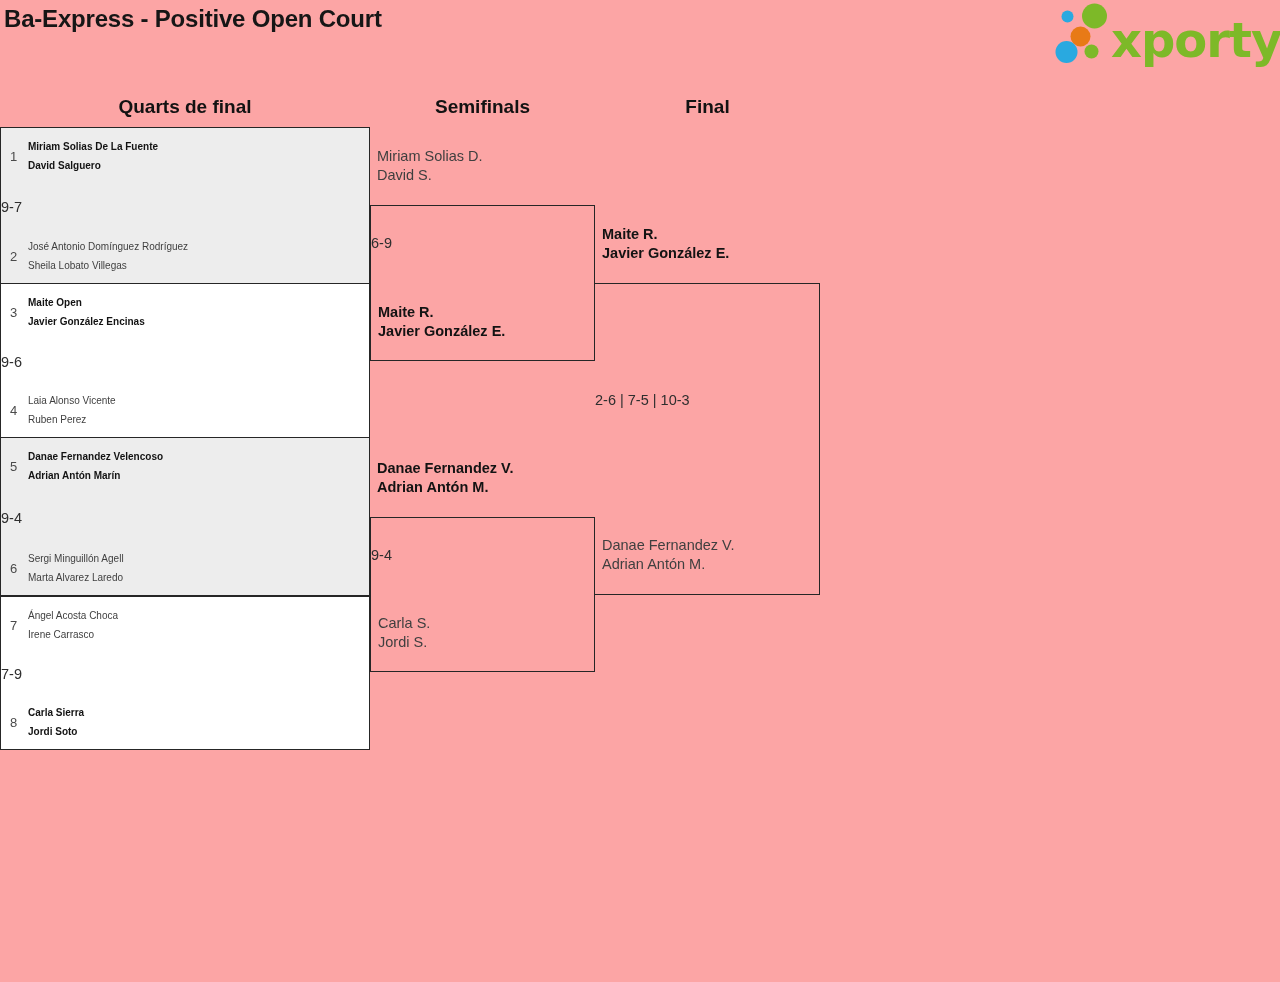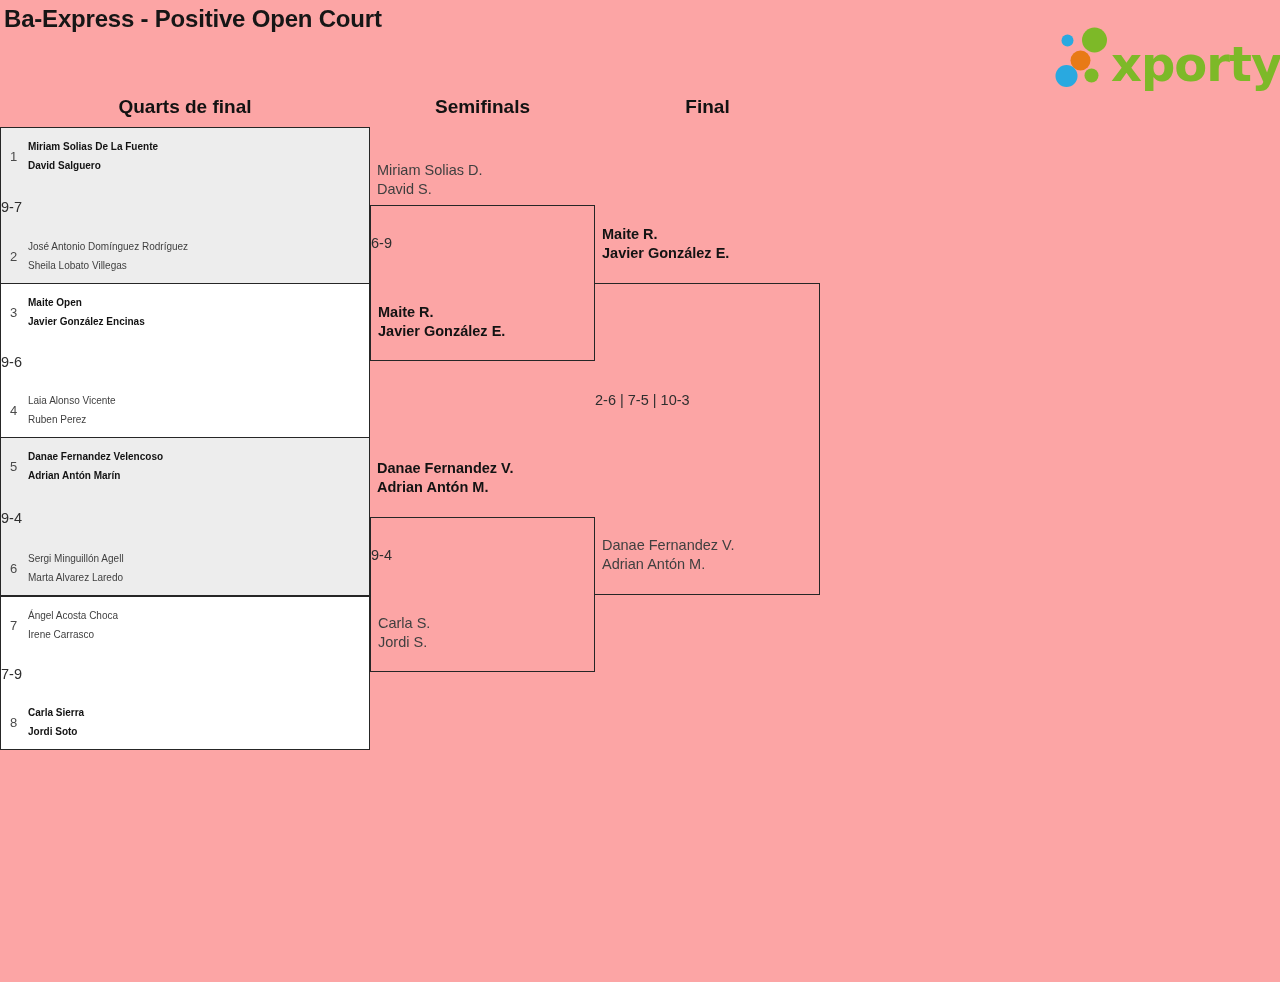--- a/index.html
+++ b/index.html
@@ -1,21 +1,21 @@
 <!DOCTYPE html>
 <html><head>
 <meta charset="utf-8">
 <style>
   html,body{margin:0;padding:0;background:#fff;}
   .canvas{
     position:relative;width:1280px;height:982px;background:#fca5a5;overflow:hidden;
     font-family:"Liberation Sans", sans-serif;
   }
   .title{position:absolute;left:4px;top:2px;font-size:24px;font-weight:700;line-height:33px;color:#161616;letter-spacing:-0.2px;}
-  .logo{position:absolute;left:1045px;top:0;width:235px;height:72px;display:block;cursor:pointer;text-decoration:none;margin-top:24px;}
+  .logo{position:absolute;left:1045px;top:0;width:235px;height:72px;display:block;cursor:pointer;text-decoration:none;}
   .round-header{position:absolute;top:96px;font-size:19px;font-weight:700;color:#121212;text-align:center;}
   .rh-qf{left:0;width:370px;}
   .rh-sf{left:370px;width:225px;}
   .rh-f{left:595px;width:225px;}
 
   .qf-block{
     position:absolute;left:0;width:370px;box-sizing:border-box;border:1px solid #262626;background:#ffffff;
     display:flex;flex-direction:column;justify-content:space-between;padding:10px 8px 8px 0;cursor:pointer;
   }
   .qf-block.shaded{background:#ededed;}
@@ -124,21 +124,21 @@
     <div class="match-score">7-9</div>
     <div class="team-row winner">
       <span class="seed">8</span>
       <div class="names">
         <div>Carla Sierra</div>
         <div>Jordi Soto</div>
       </div>
     </div>
   </div>
 
-  <div class="float-team" style="left:377px;top:147px;margin-top:14px;">
+  <div class="float-team" style="left:377px;top:147px;">
     <div>Miriam Solias D.</div>
     <div>David S.</div>
   </div>
 
   <div class="sf-box" style="top:205px;height:156px;">
     <div class="match-score in-box-score">6-9</div>
     <div class="box-team winner">
       <div>Maite R.</div>
       <div>Javier González E.</div>
     </div>

